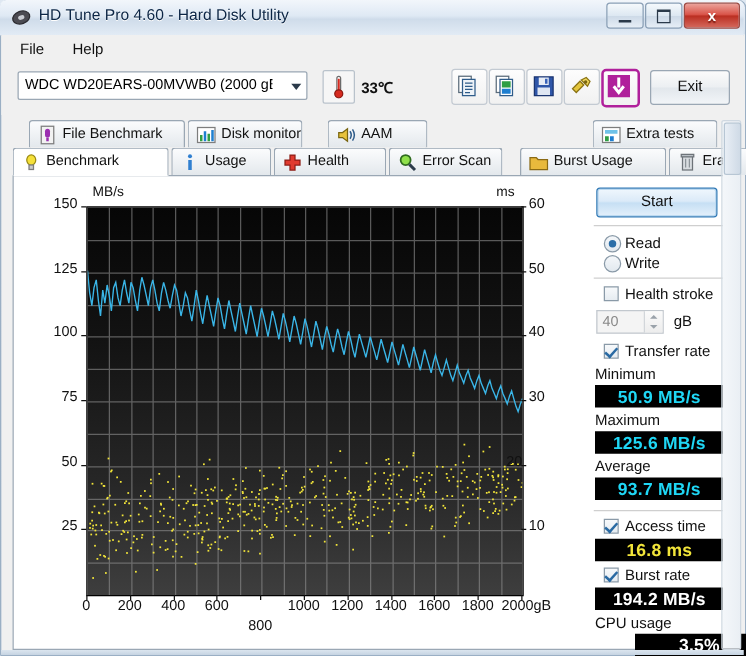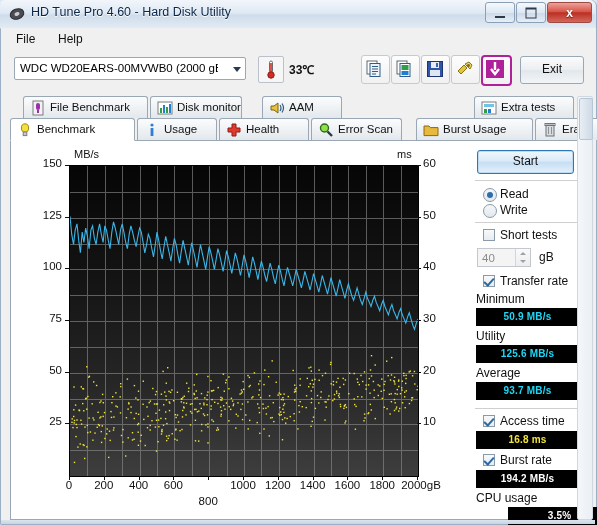--- a/index.html
+++ b/index.html
@@ -150,21 +150,21 @@
   .spin .btns{position:absolute;right:0;top:0;width:14px;height:17px;
     border-left:1px solid #d2d6da;background:linear-gradient(180deg,#fafafa,#ededed);}
   .spin .up{position:absolute;left:4px;top:3px;width:0;height:0;
     border-left:3px solid transparent;border-right:3px solid transparent;border-bottom:3px solid #9aa2aa;}
   .spin .dn{position:absolute;left:4px;bottom:3px;width:0;height:0;
     border-left:3px solid transparent;border-right:3px solid transparent;border-top:3px solid #9aa2aa;}
   .unit{position:absolute;font-size:12px;color:#111;}
   .res-lbl{position:absolute;left:7px;font-size:12px;color:#111;}
   .lcd{
     position:absolute;left:7px;width:103px;height:18px;background:#000;
-    font-size:10px;font-weight:bold;text-align:center;line-height:18px;
+    font-size:14px;font-weight:bold;text-align:center;line-height:18px;
     letter-spacing:.2px;
   }
   .lcd.cyan{color:#1fd7f5;}
   .lcd.yellow{color:#f2e53a;}
   .lcd.white{color:#ffffff;}
 
   
   .vscroll{
     position:absolute;right:4px;top:96px;width:16px;height:424px;
     background:linear-gradient(90deg,#f4f7fa,#eaeff4);border:1px solid #cfd8e1;
@@ -968,21 +968,21 @@
             <span class="ytick" style="left:22px;top:116.3px;">100</span>
             <span class="tickmark" style="left:51px;top:124.3px;"></span>
             <span class="ytick" style="left:22px;top:64.7px;">125</span>
             <span class="tickmark" style="left:51px;top:72.7px;"></span>
             <span class="ytick" style="left:22px;top:13.0px;">150</span>
             <span class="tickmark" style="left:51px;top:21.0px;"></span>
           </div>
         <div id="yticks-right">
             <span class="ytick2" style="left:409px;top:271.3px;">10</span>
             <span class="tickmark" style="left:403px;top:279.3px;"></span>
-            <span class="ytick2" style="left:409px;top:219.7px;">20</span>
+            <span class="ytick2" style="left:391px;top:219.7px;">20</span>
             <span class="tickmark" style="left:403px;top:227.7px;"></span>
             <span class="ytick2" style="left:409px;top:168.0px;">30</span>
             <span class="tickmark" style="left:403px;top:176.0px;"></span>
             <span class="ytick2" style="left:409px;top:116.3px;">40</span>
             <span class="tickmark" style="left:403px;top:124.3px;"></span>
             <span class="ytick2" style="left:409px;top:64.7px;">50</span>
             <span class="tickmark" style="left:403px;top:72.7px;"></span>
             <span class="ytick2" style="left:409px;top:13.0px;">60</span>
             <span class="tickmark" style="left:403px;top:21.0px;"></span>
           </div>
@@ -1025,39 +1025,39 @@
         </div>
         <div class="radio-row" style="left:14px;top:59px;">
           <span class="radio"></span>
           <span class="ctl-lbl">Write</span>
         </div>
 
         <div class="sep" style="top:78px;"></div>
 
         <div class="chk-row" style="left:14px;top:84px;">
           <span class="chk"></span>
-          <span class="ctl-lbl">Short tests</span>
+          <span class="ctl-lbl">Health stroke</span>
         </div>
         <div class="spin" style="top:104px;">
           <span class="v">40</span>
           <span class="btns">
             <span class="up"></span>
             <span class="dn"></span>
           </span>
         </div>
         <span class="unit" style="left:70px;top:106px;">gB</span>
 
         <div class="chk-row" style="left:14px;top:130px;">
           <span class="chk on"></span>
           <span class="ctl-lbl">Transfer rate</span>
         </div>
 
         <span class="res-lbl" style="top:148px;">Minimum</span>
         <div class="lcd cyan" style="top:164px;">50.9 MB/s</div>
-        <span class="res-lbl" style="top:185px;">Utility</span>
+        <span class="res-lbl" style="top:185px;">Maximum</span>
         <div class="lcd cyan" style="top:201px;">125.6 MB/s</div>
         <span class="res-lbl" style="top:222px;">Average</span>
         <div class="lcd cyan" style="top:238px;">93.7 MB/s</div>
 
         <div class="sep" style="top:264px;"></div>
 
         <div class="chk-row" style="left:14px;top:270px;">
           <span class="chk on"></span>
           <span class="ctl-lbl">Access time</span>
         </div>

